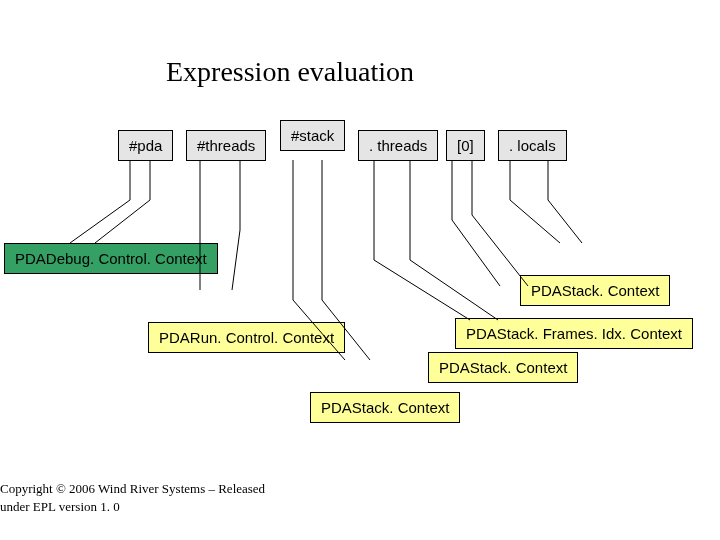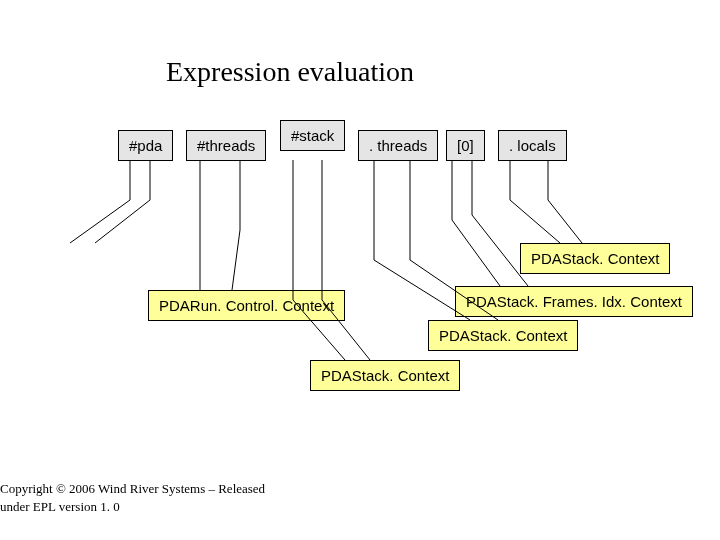--- a/index.html
+++ b/index.html
@@ -36,21 +36,21 @@
   }
   .ctx {
     position: absolute;
     border: 1px solid #000;
     font-family: Arial, Helvetica, sans-serif;
     font-size: 15px;
     padding: 6px 10px;
     white-space: nowrap;
   }
   .ctx.green  { background: #34a064; }
-  .ctx.yellow { background: #ffff99; }
+  .ctx.yellow { background: #ffff99; margin-top: 32px; }
   .svg-layer {
     position: absolute;
     left: 0;
     top: 0;
     width: 720px;
     height: 540px;
     pointer-events: none;
   }
   .copyright {
     position: absolute;
@@ -70,20 +70,21 @@
 
   <div class="title">Expression evaluation</div>
 
   <div class="token" style="left:118px; top:130px;">#pda</div>
   <div class="token" style="left:186px; top:130px;">#threads</div>
   <div class="token" style="left:280px; top:120px;">#stack</div>
   <div class="token" style="left:358px; top:130px;">. threads</div>
   <div class="token" style="left:446px; top:130px;">[0]</div>
   <div class="token" style="left:498px; top:130px;">. locals</div>
 
+  <div class="ctx green" style="left:4px;   top:243px;">PDADebug. Control. Context</div>
   <div class="ctx yellow" style="left:148px; top:290px;">PDARun. Control. Context</div>
   <div class="ctx yellow" style="left:520px; top:243px;">PDAStack. Context</div>
   <div class="ctx yellow" style="left:455px; top:286px;">PDAStack. Frames. Idx. Context</div>
   <div class="ctx yellow" style="left:428px; top:320px;">PDAStack. Context</div>
   <div class="ctx yellow" style="left:310px; top:360px;">PDAStack. Context</div>
 
   <svg class="svg-layer" viewBox="0 0 720 540">
     <g stroke="#000" stroke-width="1" fill="none">
 
       <polyline points="130,160 130,200  70,243"></polyline>

